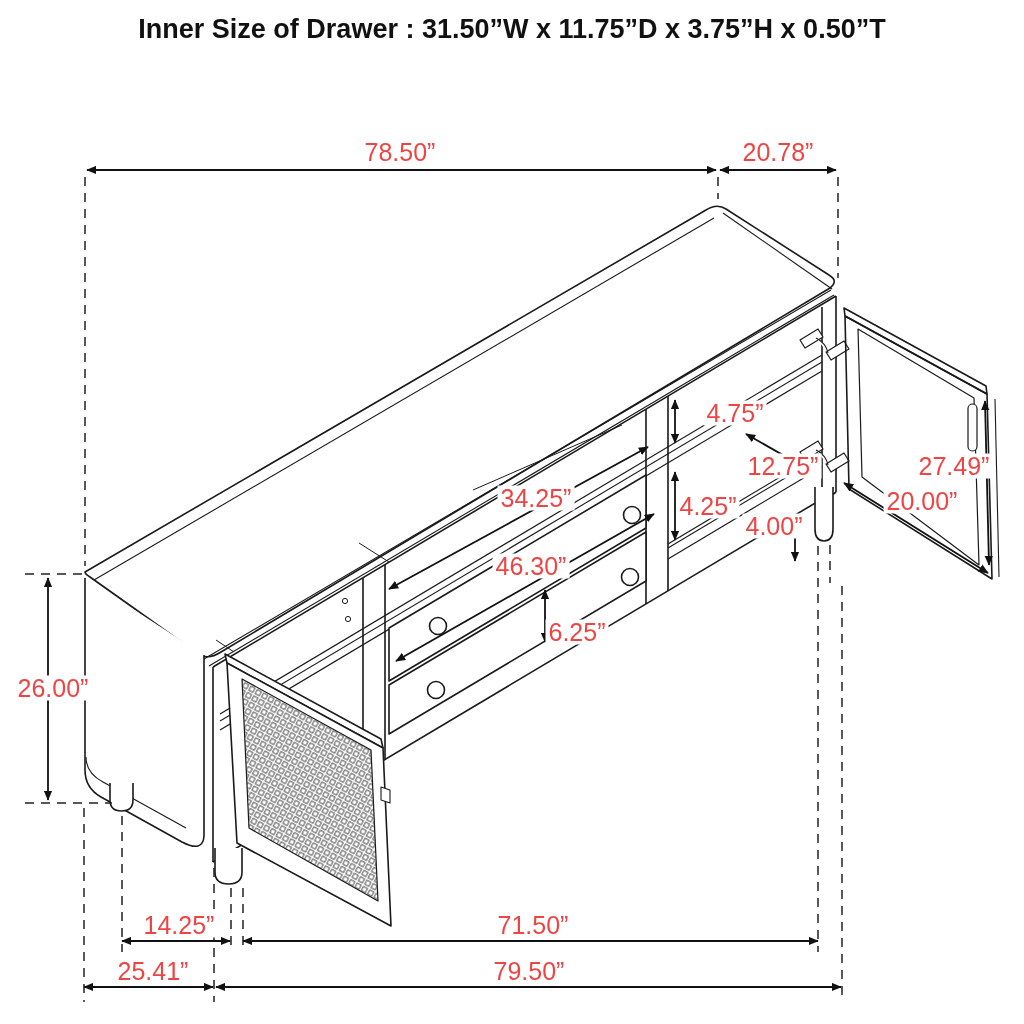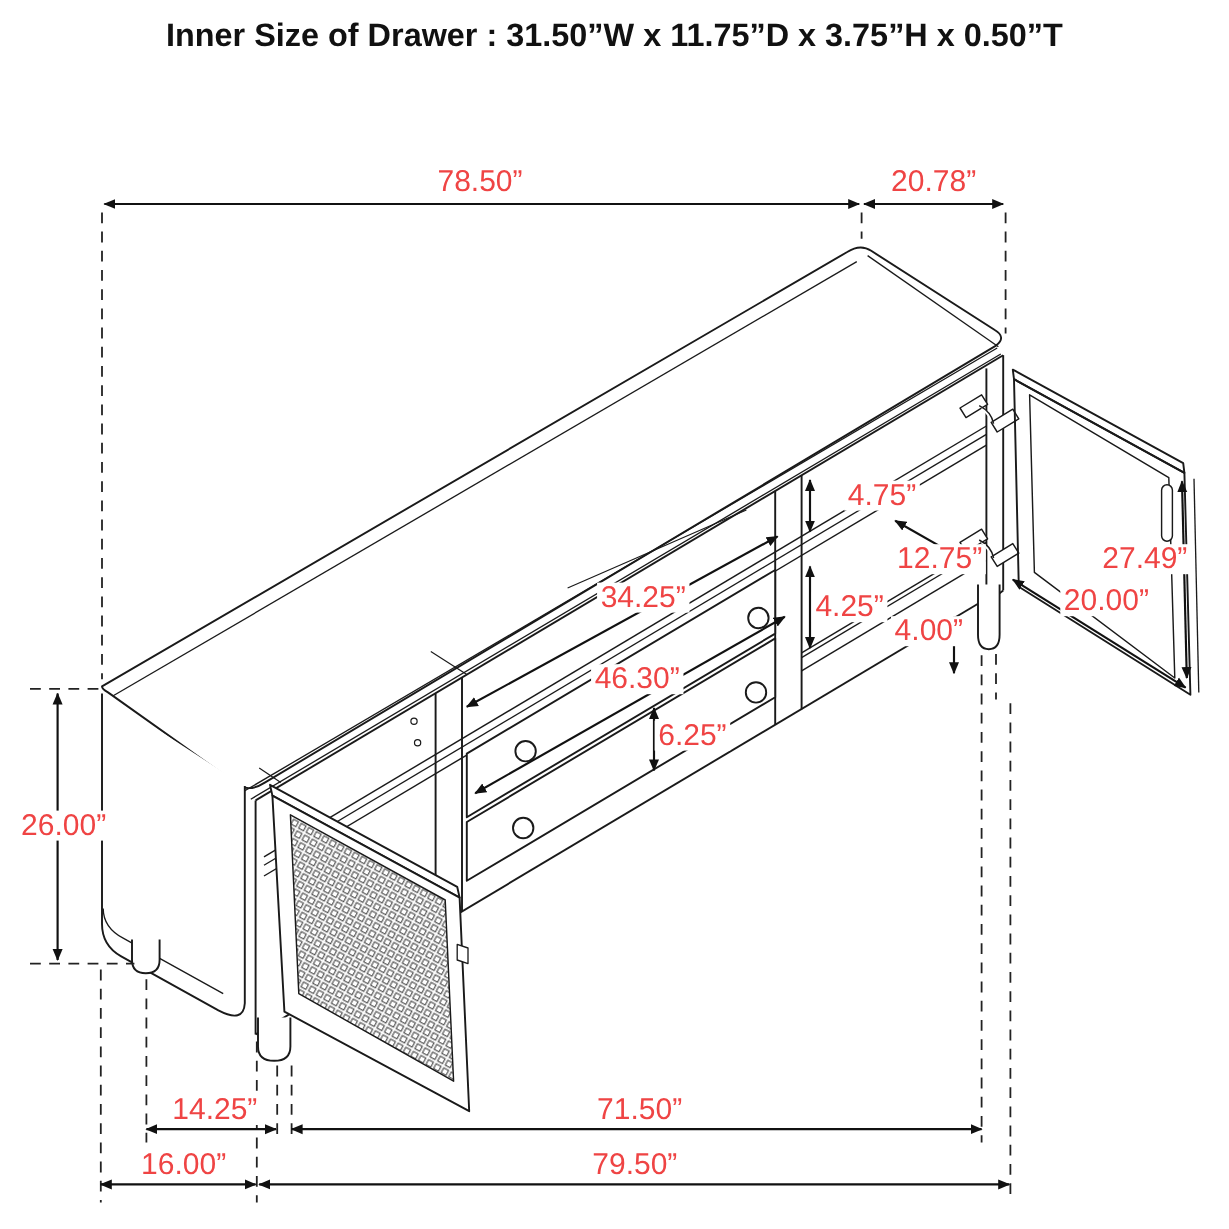--- a/index.html
+++ b/index.html
@@ -157,20 +157,20 @@
       <div class="dim-label" style="left: 778px; top: 152px;">20.78”</div>
       <div class="dim-label" style="left: 53px; top: 688px;">26.00”</div>
       <div class="dim-label" style="left: 735px; top: 413px;">4.75”</div>
       <div class="dim-label" style="left: 783px; top: 466px;">12.75”</div>
       <div class="dim-label" style="left: 708px; top: 506px; text-align: center;">4.25”</div>
       <div class="dim-label" style="left: 774px; top: 526px;">4.00”</div>
       <div class="dim-label" style="left: 954px; top: 466px;">27.49”</div>
       <div class="dim-label" style="left: 922px; top: 501px;">20.00”</div>
       <div class="dim-label" style="left: 536px; top: 498px;">34.25”</div>
       <div class="dim-label" style="left: 531px; top: 566px;">46.30”</div>
-      <div class="dim-label" style="left: 577px; top: 613px;">6.25”</div>
+      <div class="dim-label" style="left: 577px; top: 632px;">6.25”</div>
       <div class="dim-label" style="left: 179px; top: 925px; text-align: right;">14.25”</div>
       <div class="dim-label" style="left: 533px; top: 925px;">71.50”</div>
-      <div class="dim-label" style="left: 153px; top: 971px;">16.00”</div>
+      <div class="dim-label" style="left: 153px; top: 971px;">25.41”</div>
       <div class="dim-label" style="left: 529px; top: 971px;">79.50”</div>
     </div>
 
 </div>
 
 </body></html>

